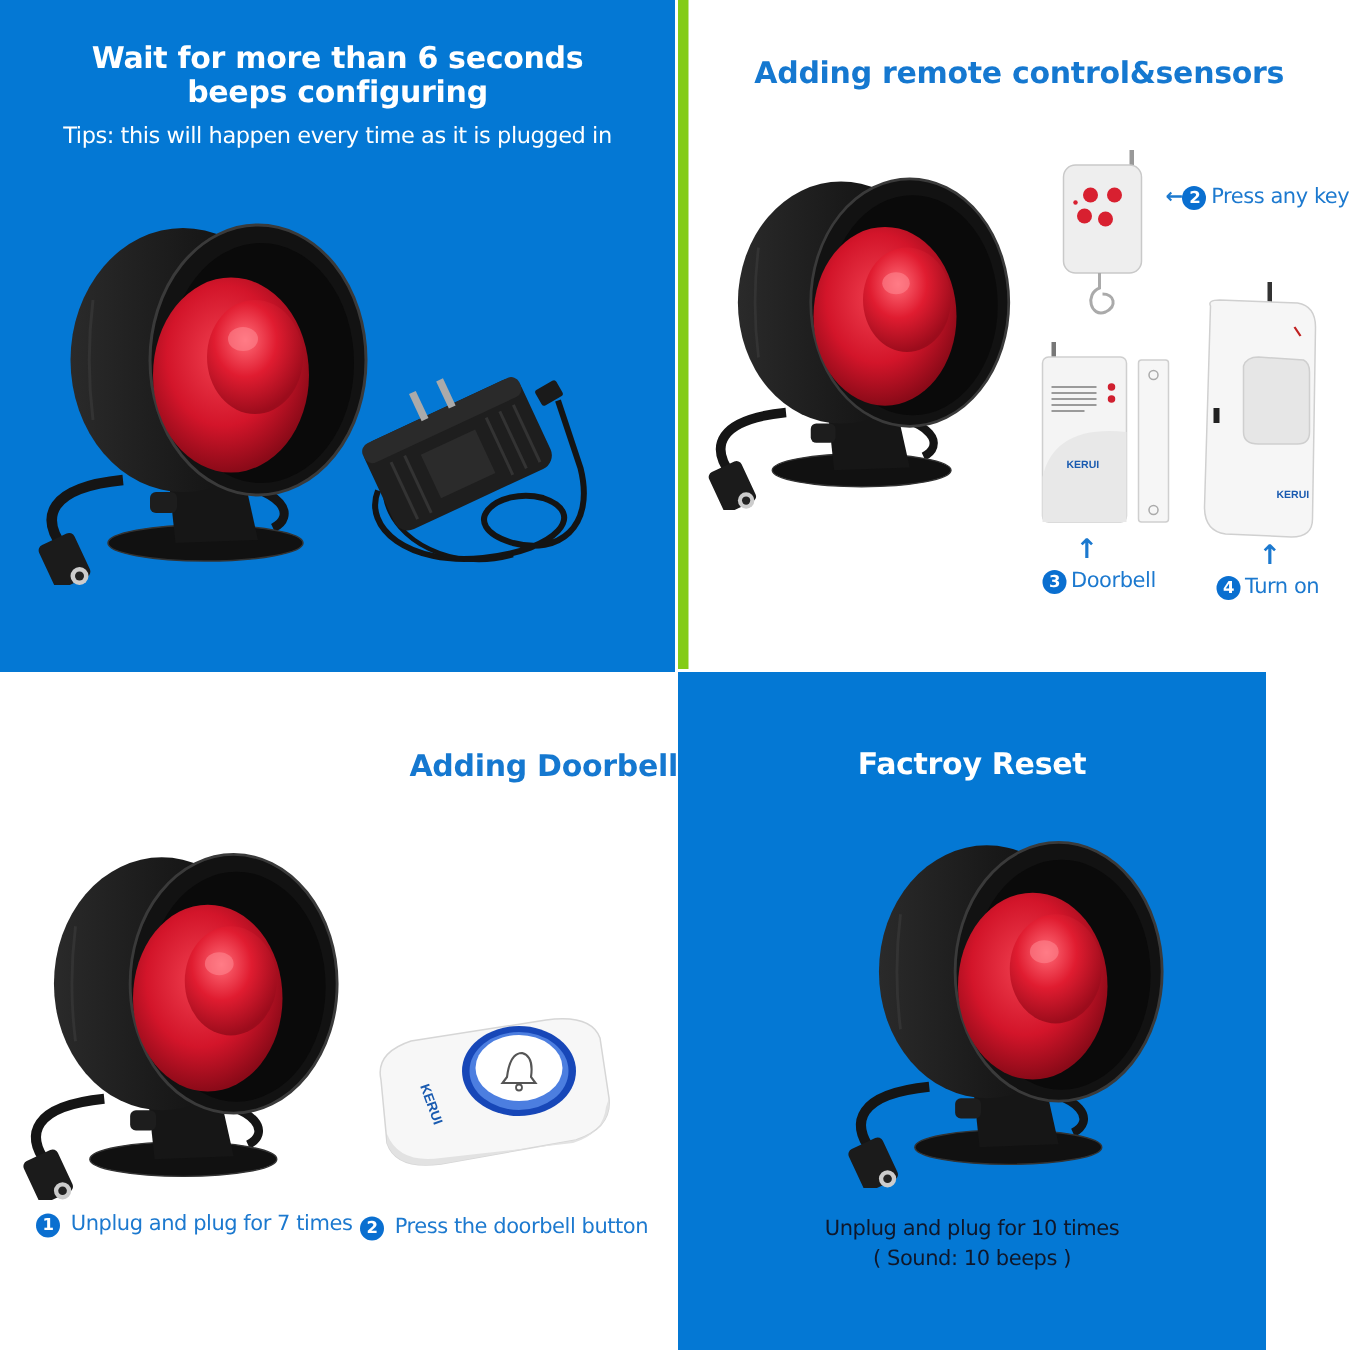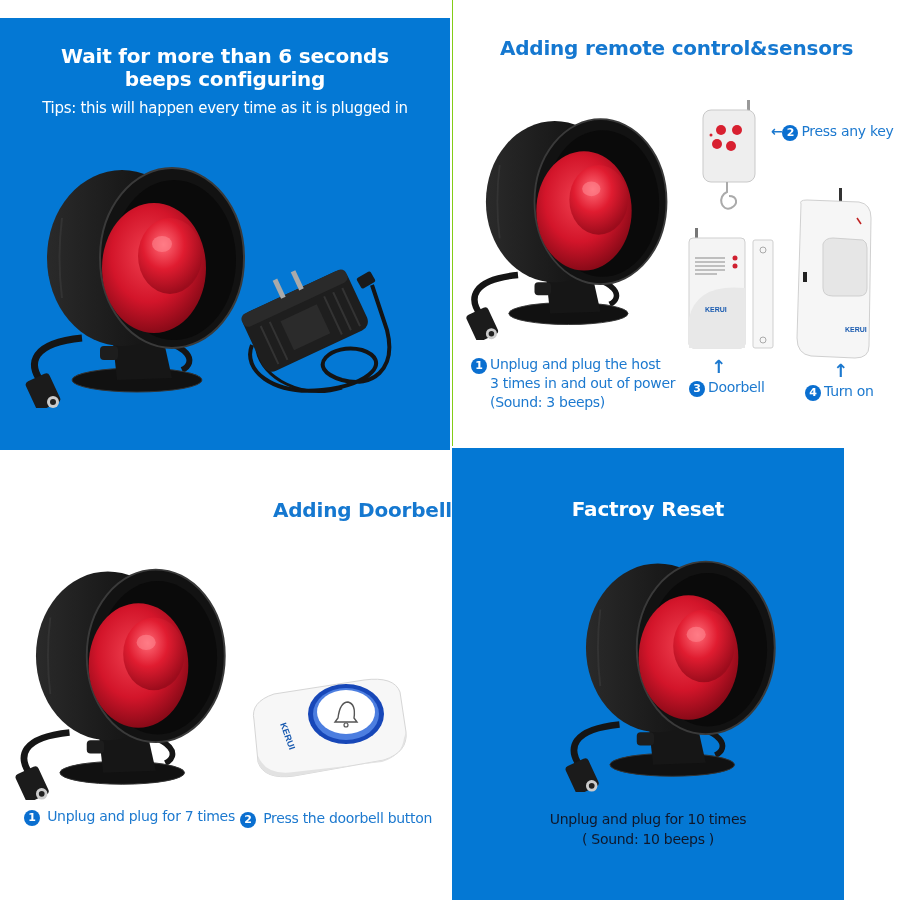--- a/index.html
+++ b/index.html
@@ -1,21 +1,21 @@
 <!DOCTYPE html>
 <html><head>
 <meta charset="utf-8">
 <style>
   * { box-sizing: border-box; margin: 0; padding: 0; }
   html, body { width: 900px; height: 900px; overflow: hidden; background: #ffffff; }
   body { position: relative; font-family: "DejaVu Sans", "Liberation Sans", sans-serif; }
 
   .quad { position: absolute; overflow: hidden; }
-  .q-tl { left: 0; top: 18px; width: 450px; height: 448px; background: #0478d4; }
-  .q-tr { left: 452px; top: 0; width: 448px; height: 446px; background: #ffffff; border-left: 1px solid #84cc16; }
+  .q-tl { left: 0; top: 0; width: 450px; height: 448px; background: #0478d4; }
+  .q-tr { left: 452px; top: 0; width: 448px; height: 446px; background: #ffffff; border-left: 7px solid #84cc16; }
   .q-bl { left: 0; top: 450px; width: 452px; height: 450px; background: #ffffff; }
   .q-br { left: 452px; top: 448px; width: 392px; height: 452px; background: #0478d4; padding-left: 28px; }
 
   .title { position: absolute; left: 0; right: 0; text-align: center; font-weight: bold; font-size: 20px; line-height: 23px; letter-spacing: -0.2px; }
   .title.white { color: #ffffff; }
   .title.blue { color: #1578d0; }
   .subtitle { position: absolute; left: 0; right: 0; text-align: center; font-size: 15px; color: #ffffff; letter-spacing: -0.3px; }
 
   .siren { position: absolute; }
   .prod { position: absolute; }
@@ -148,25 +148,20 @@
 
   <svg class="prod" style="left:340px; top:188px;" width="80" height="172" viewBox="0 0 80 172">
     <rect x="46" y="0" width="3" height="14" fill="#333"></rect>
     <path d="M8 16 Q6 12 14 12 L66 14 Q78 16 78 30 L76 158 Q76 170 62 170 L18 168 Q4 166 4 150 Z" fill="#f6f6f6" stroke="#d0d0d0"></path>
     <path d="M30 56 Q32 50 40 50 L70 52 Q74 54 74 60 L74 100 Q74 108 66 108 L40 108 Q30 108 30 100 Z" fill="#e6e6e6" stroke="#cfcfcf"></path>
     <line x1="64" y1="30" x2="68" y2="36" stroke="#c02020" stroke-width="1.5"></line>
     <rect x="10" y="84" width="4" height="10" fill="#222"></rect>
     <text x="52" y="144" font-family="Liberation Sans, sans-serif" font-size="7" font-weight="bold" fill="#1a5bb0">KERUI</text>
   </svg>
 
-  <div class="step" style="left:18px; top:355px;">
-    <span class="line"><span class="num">1</span><span>Unplug and plug the host</span></span>
-    <span class="line indent">3 times in and out of power</span>
-    <span class="line indent">(Sound: 3 beeps)</span>
-  </div>
 
   <div class="arrow-up" style="left:258px; top:358px;">↑</div>
   <div class="step" style="left:236px; top:378px;">
     <span class="num">3</span><span>Doorbell</span>
   </div>
 
   <div class="arrow-up" style="left:380px; top:362px;">↑</div>
   <div class="step" style="left:352px; top:382px;">
     <span class="num">4</span><span>Turn on</span>
   </div>

